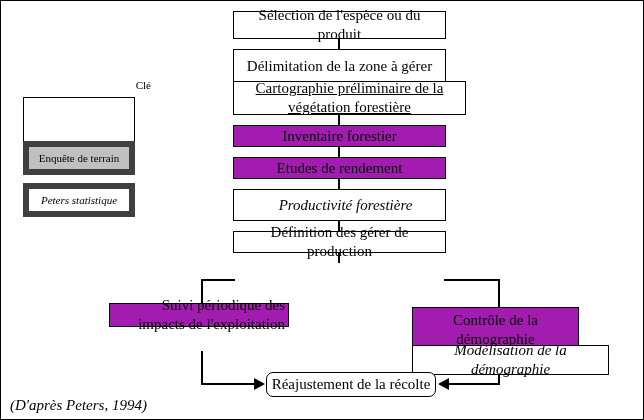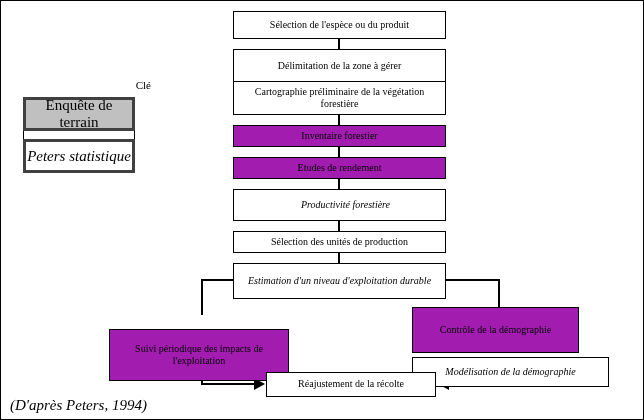--- a/index.html
+++ b/index.html
@@ -19,21 +19,21 @@
   }
   .box {
     position: absolute;
     box-sizing: border-box;
     border: 1px solid #000000;
     background: #ffffff;
     display: flex;
     align-items: center;
     justify-content: center;
     text-align: center;
-    font-size: 10px;
+    font-size: 15px;
     line-height: 1.25;
     color: #000000;
     padding: 1px 3px;
     z-index: 3;
   }
   .box.shaded {
     background: #a21caf;
   }
   .box.ital {
     font-style: italic;
@@ -78,28 +78,29 @@
     width: 112px;
     height: 76px;
     border: 1px solid #000000;
     box-sizing: border-box;
     background: #ffffff;
     z-index: 2;
   }
   .legend-cell {
     position: absolute;
     box-sizing: border-box;
-    border: 3px solid #404040;
+    border: 6px solid #404040;
     display: flex;
     align-items: center;
     justify-content: center;
     text-align: center;
-    font-size: 15px;
+    font-size: 11px;
     color: #000000;
     z-index: 3;
+    margin-top: 44px;
   }
   #source-note {
     position: absolute;
     left: 9px;
     top: 396px;
     font-size: 15px;
     font-style: italic;
     color: #000000;
     z-index: 3;
   }
@@ -119,53 +120,52 @@
   <div class="line v" style="left:337px; top:114px; height:10px;"></div>
   <div class="line v" style="left:337px; top:146px; height:10px;"></div>
   <div class="line v" style="left:337px; top:178px; height:10px;"></div>
   <div class="line v" style="left:337px; top:220px; height:10px;"></div>
   <div class="line v" style="left:337px; top:252px; height:10px;"></div>
 
   <div class="box" style="left:232px; top:10px; width:213px; height:28px;">Sélection de l'espèce ou du produit</div>
 
   <div class="box" style="left:232px; top:48px; width:213px; height:35px;">Délimitation de la zone à gérer</div>
 
-  <div class="box" style="left:232px; top:80px; width:213px; height:34px;">Cartographie préliminaire de la végétation forestière</div>
+  <div class="box" style="left:232px; top:80px; width:233px; height:34px;text-decoration:underline;">Cartographie préliminaire de la végétation forestière</div>
 
   <div class="box shaded" style="left:232px; top:124px; width:213px; height:22px;">Inventaire forestier</div>
 
   <div class="box shaded" style="left:232px; top:156px; width:213px; height:22px;">Etudes de rendement</div>
 
   <div class="box ital" style="left:232px; top:188px; width:213px; height:32px;padding-left:15px;">Productivité forestière</div>
 
-  <div class="box" style="left:232px; top:230px; width:213px; height:22px;">Sélection des unités de production</div>
+  <div class="box" style="left:232px; top:230px; width:213px; height:22px;">Définition des gérer de production</div>
 
-  <div class="box ital" style="left:232px; top:262px; width:213px; height:36px;">Estimation d'un niveau d'exploitation durable</div>
 
   <div class="line h" style="left:200px; top:278px; width:34px;"></div>
 
   <div class="line v" style="left:200px; top:278px; height:34px;"></div>
 
   <div class="line v" style="left:200px; top:310px; height:4px;"></div>
 
   <div class="line v" style="left:200px; top:350px; height:34px;"></div>
 
   <div class="line h" style="left:200px; top:382px; width:56px;"></div>
   <div class="arrow right" style="left:253px; top:377px;"></div>
 
-  <div class="box shaded" style="left:108px; top:328px; width:180px; height:52px;">Suivi périodique des impacts de l'exploitation</div>
+  <div class="box shaded" style="left:108px; top:302px; width:180px; height:24px;text-align:right;">Suivi périodique des impacts de l'exploitation</div>
 
   <div class="line h" style="left:443px; top:278px; width:56px;"></div>
   <div class="line v" style="left:497px; top:278px; height:28px;"></div>
   <div class="line v" style="left:497px; top:336px; height:8px;"></div>
   <div class="line v" style="left:497px; top:374px; height:10px;"></div>
   <div class="line h" style="left:448px; top:382px; width:51px;"></div>
   <div class="arrow left" style="left:437px; top:377px;"></div>
 
   <div class="box shaded" style="left:411px; top:306px; width:167px; height:46px;">Contrôle de la démographie</div>
 
-  <div class="box ital" style="left:411px; top:356px; width:197px; height:30px;">Modélisation de la démographie</div>
+  <div class="box ital" style="left:411px; top:344px; width:197px; height:30px;">Modélisation de la démographie</div>
 
-  <div class="box" style="left:265px; top:371px; width:170px; height:25px;">Réajustement de la récolte</div>
+  <div class="box" style="left:265px; top:371px; width:170px; height:25px;border-radius:7px;">Réajustement de la récolte</div>
 
   <div id="source-note">(D'après Peters, 1994)</div>
 
 </div>
 
 </body></html>

